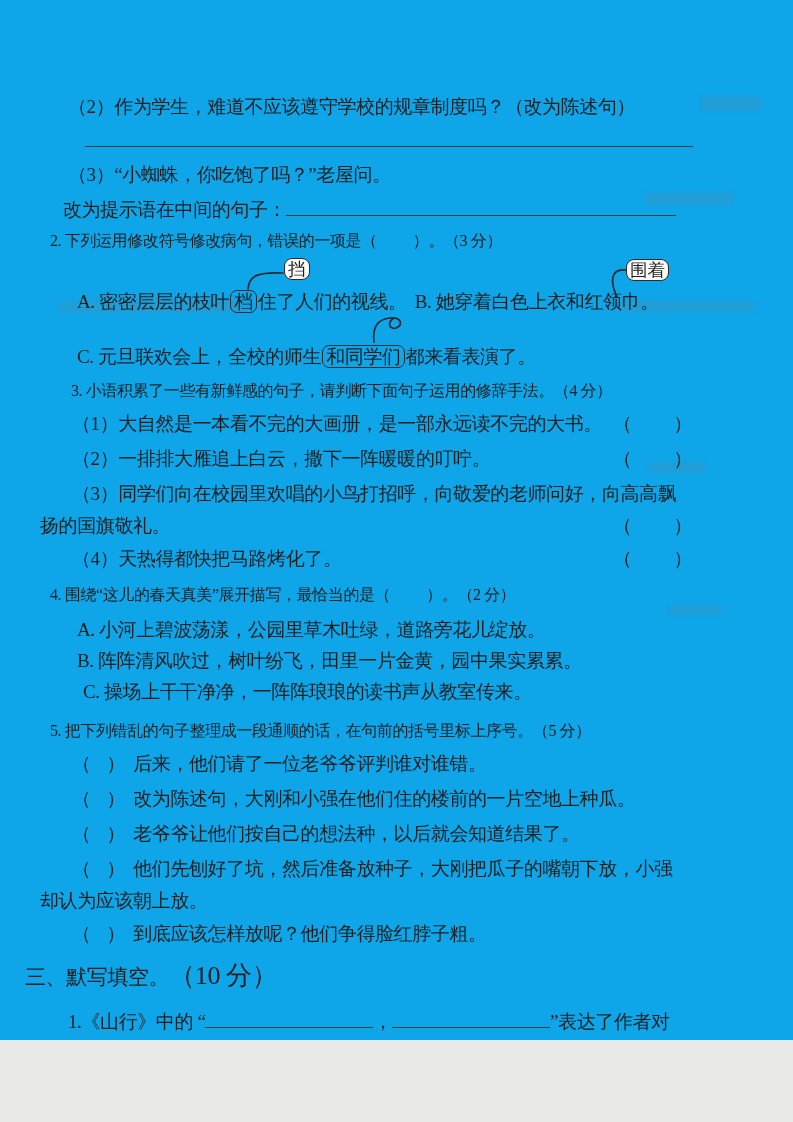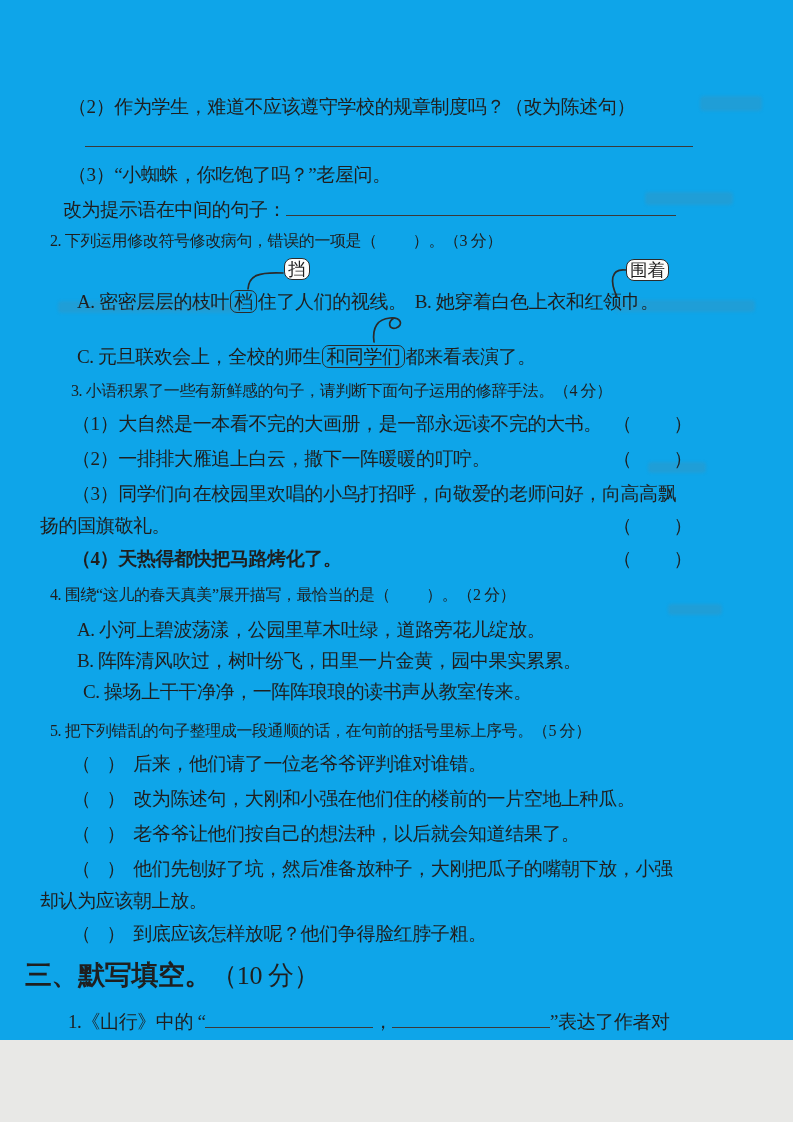--- a/index.html
+++ b/index.html
@@ -48,21 +48,21 @@
     line-height:20px;
     background:#fcfcfb;
     white-space:nowrap;
     z-index:3;
   }
   .g8{display:inline-block;width:8px;}
   .g16{display:inline-block;width:16px;}
   .g36{display:inline-block;width:36px;}
   .g42{display:inline-block;width:42px;}
   .marks{position:absolute;left:0;top:250px;width:793px;height:130px;z-index:2;pointer-events:none;}
-  .heading-bold{font-weight:700;font-size:27px;}
+  .heading-bold{font-weight:400;font-size:21px;}
   .heading-score{font-size:26px;font-weight:400;font-family:Liberation Serif, serif;}
   .footer{
     position:absolute;left:0;right:0;top:1086px;
     text-align:center;font-size:18px;letter-spacing:9px;color:#2a2a2a;
   }
   .art{
     position:absolute;
     background:rgba(125,125,125,0.16);
     border-radius:4px;
     filter:blur(1.6px);
@@ -130,21 +130,21 @@
   <div class="line" style="left:613px;top:446px;"><span>（</span><span class="g42"></span><span>）</span></div>
 
   <div class="line" style="left:72px;top:481px;">
     <span>（3）同学们向在校园里欢唱的小鸟打招呼，向敬爱的老师问好，向高高飘</span>
   </div>
   <div class="line" style="left:40px;top:513px;">
     <span>扬的国旗敬礼。</span>
   </div>
   <div class="line" style="left:613px;top:513px;"><span>（</span><span class="g42"></span><span>）</span></div>
 
-  <div class="line" style="left:72px;top:546px;font-weight:bold;">
+  <div class="line" style="left:72px;top:546px;">
     <span>（4）天热得都快把马路烤化了。</span>
   </div>
   <div class="line" style="left:613px;top:546px;"><span>（</span><span class="g42"></span><span>）</span></div>
 
   <div class="line stem" style="left:50px;top:582px;">
     <span>4. 围绕“这儿的春天真美”展开描写，最恰当的是</span><span><span>（</span><span class="g36"></span><span>）</span></span><span>。（2 分）</span>
   </div>
   <div class="line" style="left:77px;top:617px;">
     <span>A. 小河上碧波荡漾，公园里草木吐绿，道路旁花儿绽放。</span>
   </div>

